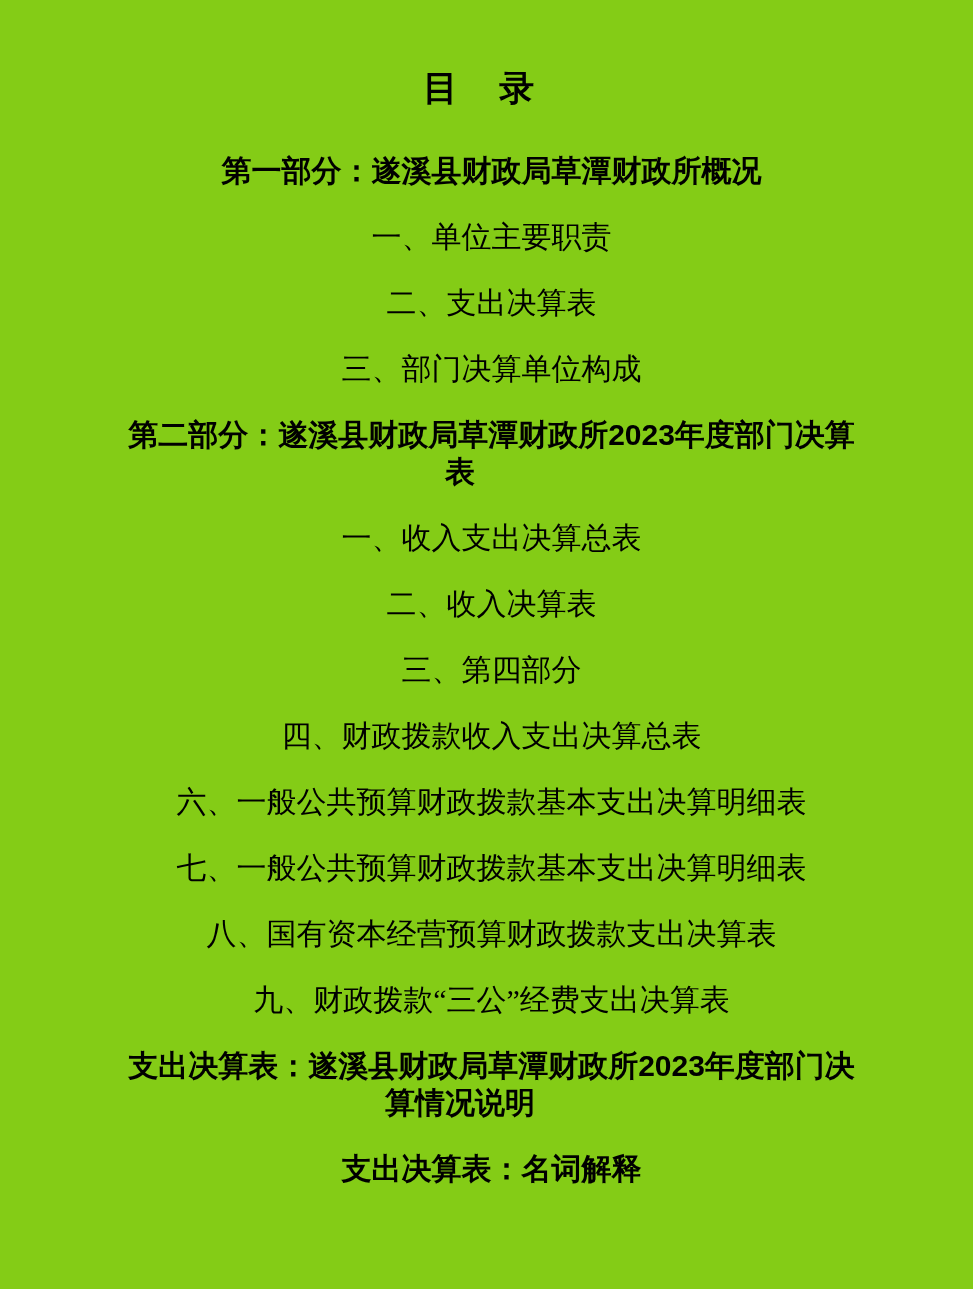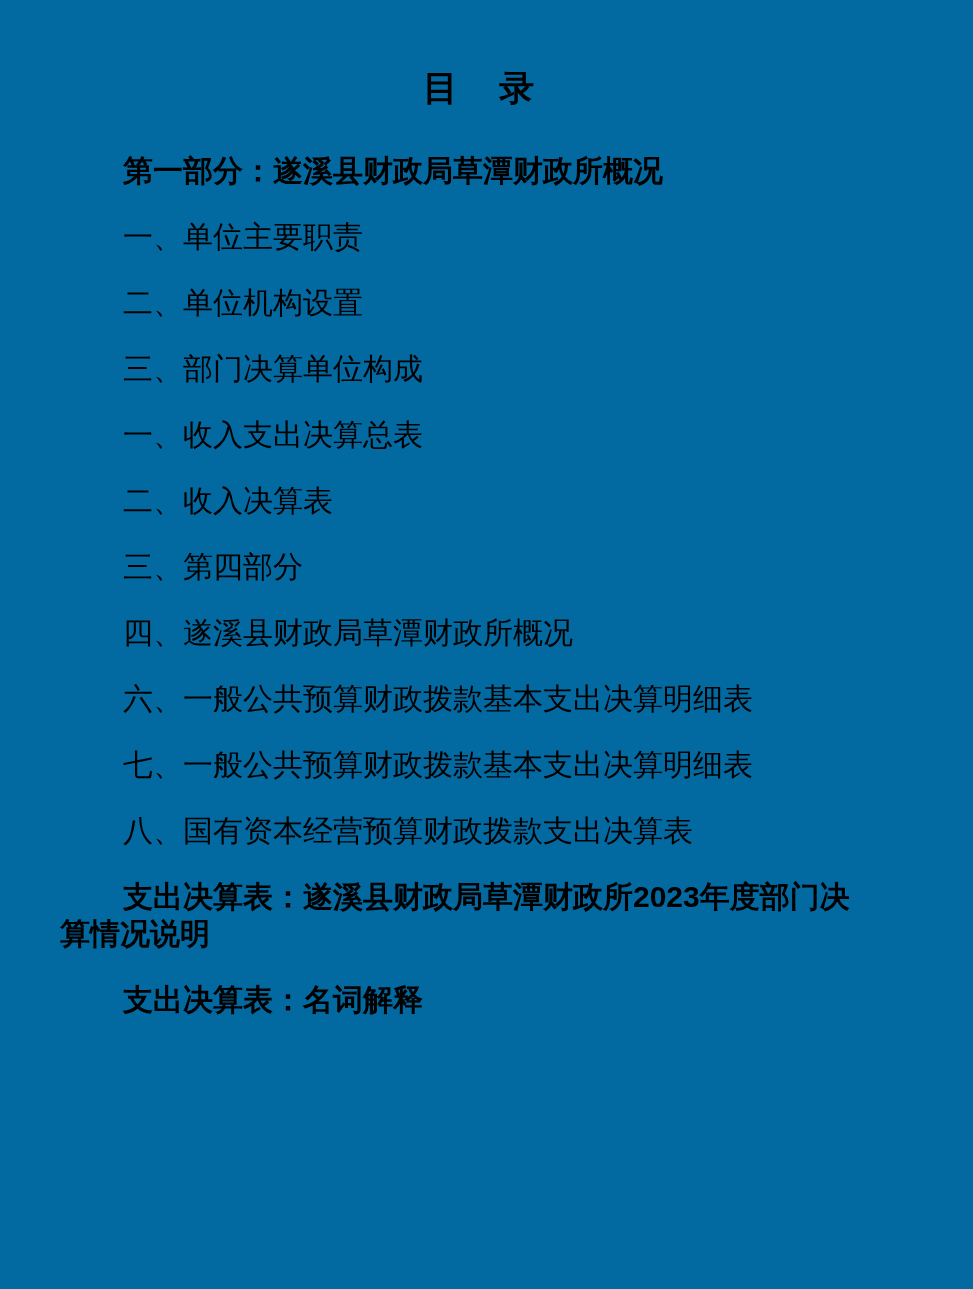--- a/index.html
+++ b/index.html
@@ -9,21 +9,21 @@
   body {
     width: 973px;
     height: 1289px;
     font-family: "Liberation Sans", sans-serif;
     color: #000000;
     overflow: hidden;
   }
   .page {
     width: 973px;
     height: 1289px;
-    background: #0369a1;
+    background: #84cc16;
     padding-top: 68px;
   }
   .doc-title {
     font-size: 35px;
     line-height: 40px;
     font-weight: bold;
     text-align: center;
     letter-spacing: 0.45em;
     margin-bottom: 44px;
   }
@@ -32,20 +32,21 @@
     padding-left: 60px;
     padding-right: 0;
   }
   .toc p {
     font-size: 30px;
     line-height: 37px;
     margin: 0 0 29px 0;
     text-indent: 63px;
     word-break: break-all;
     max-width: 800px;
+    text-align: center;
   }
   .toc p.section-heading {
     font-weight: bold;
   }
   .toc p.toc-item {
     font-weight: normal;
     font-family: Liberation Serif, serif;
   }
 </style>
 </head>
@@ -54,39 +55,41 @@
 <div class="page">
 
   <h1 class="doc-title">目 录</h1>
 
   <div class="toc">
 
     <p class="section-heading">第一部分：遂溪县财政局草潭财政所概况</p>
 
     <p class="toc-item">一、单位主要职责</p>
 
-    <p class="toc-item">二、单位机构设置</p>
+    <p class="toc-item">二、支出决算表</p>
 
     <p class="toc-item">三、部门决算单位构成</p>
 
+    <p class="section-heading">第二部分：遂溪县财政局草潭财政所2023年度部门决算表</p>
 
     <p class="toc-item">一、收入支出决算总表</p>
 
     <p class="toc-item">二、收入决算表</p>
 
     <p class="toc-item">三、第四部分</p>
 
-    <p class="toc-item">四、遂溪县财政局草潭财政所概况</p>
+    <p class="toc-item">四、财政拨款收入支出决算总表</p>
 
 
     <p class="toc-item">六、一般公共预算财政拨款基本支出决算明细表</p>
 
     <p class="toc-item">七、一般公共预算财政拨款基本支出决算明细表</p>
 
     <p class="toc-item">八、国有资本经营预算财政拨款支出决算表</p>
 
+    <p class="toc-item">九、财政拨款“三公”经费支出决算表</p>
 
     <p class="section-heading">支出决算表：遂溪县财政局草潭财政所2023年度部门决算情况说明</p>
 
     <p class="section-heading">支出决算表：名词解释</p>
 
   </div>
 </div>
 
 </body></html>

